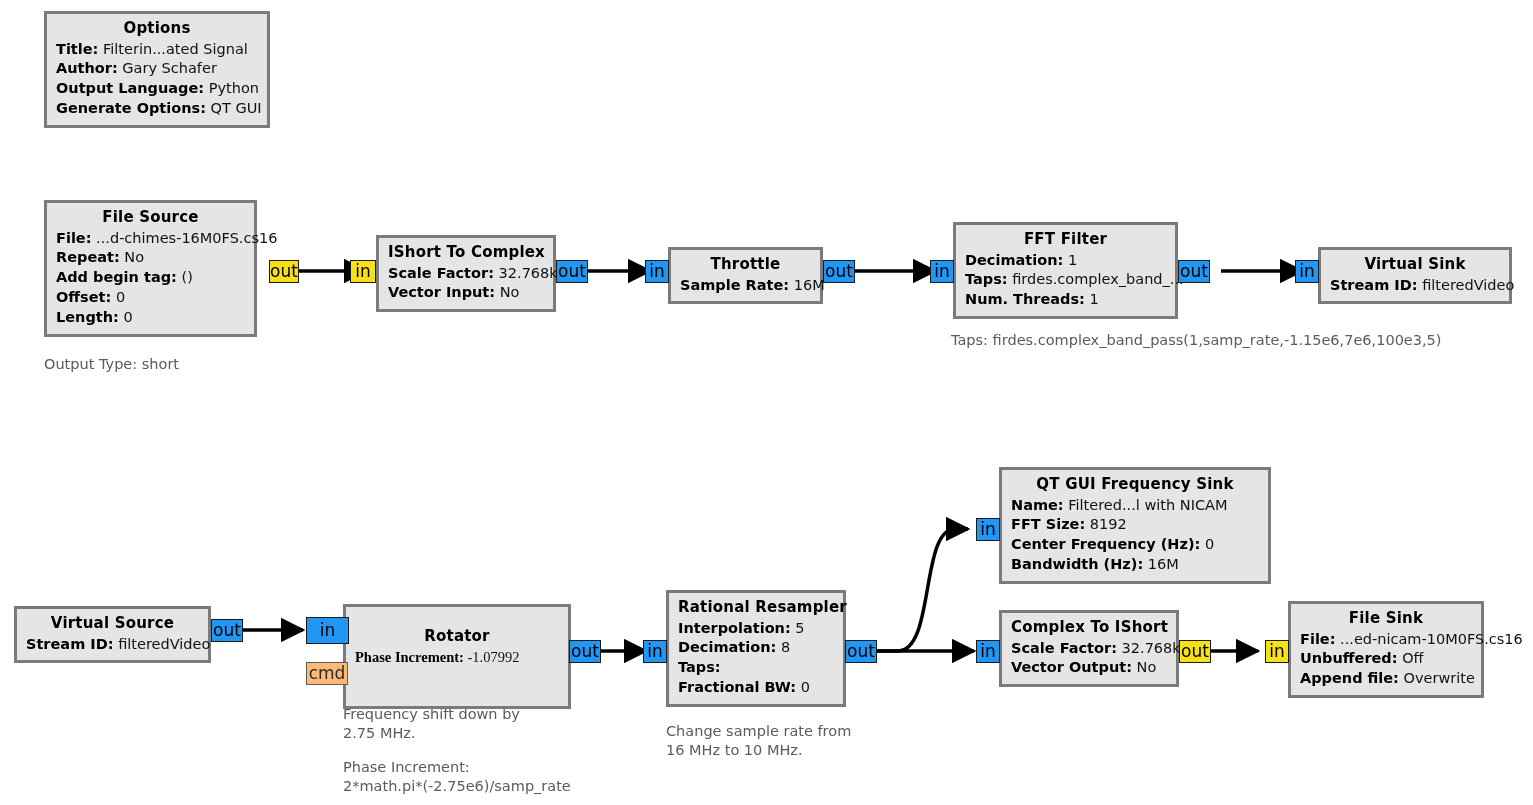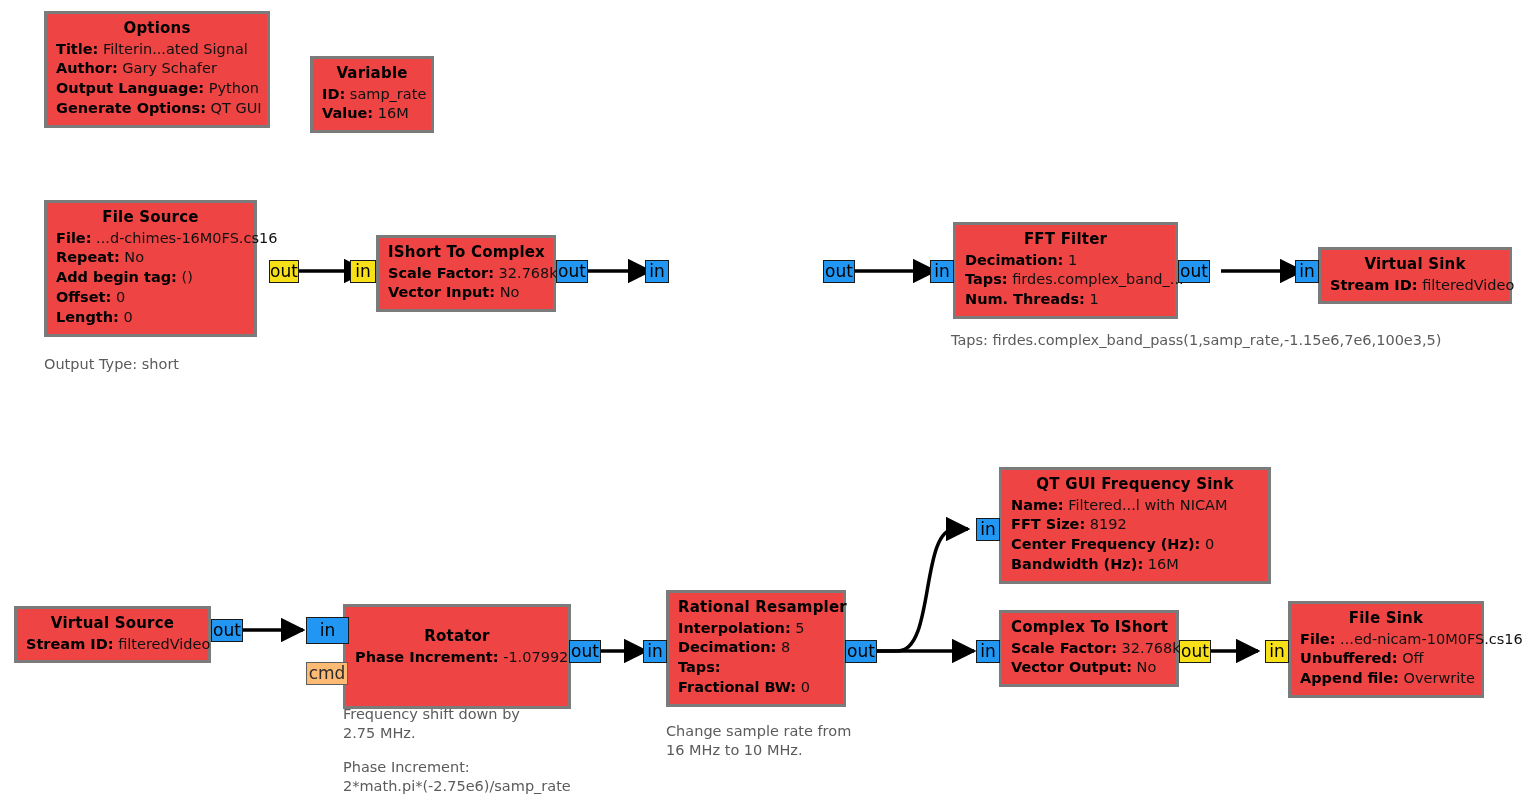--- a/index.html
+++ b/index.html
@@ -27,21 +27,21 @@
     left: 0; top: 0;
     width: 1533px;
     height: 805px;
     pointer-events: none;
     z-index: 1;
   }
   
   .block {
     position: absolute;
     box-sizing: border-box;
-    background: #ef4444;
+    background: #e5e5e5;
     border: 3px solid #7b7b7b;
     z-index: 3;
     padding: 5px 9px 7px 9px;
     line-height: 1.30;
   }
   .block .btitle {
     text-align: center;
     font-weight: bold;
     font-size: 15px;
     letter-spacing: .2px;
@@ -131,31 +131,20 @@
     <div class="prow">
       <span class="k">Output Language:</span>
       <span class="v">Python</span>
     </div>
     <div class="prow">
       <span class="k">Generate Options:</span>
       <span class="v">QT GUI</span>
     </div>
   </div>
 
-  <div class="block" style="left:310px; top:56px; width:124px;">
-    <div class="btitle">Variable</div>
-    <div class="prow">
-      <span class="k">ID:</span>
-      <span class="v">samp_rate</span>
-    </div>
-    <div class="prow">
-      <span class="k">Value:</span>
-      <span class="v">16M</span>
-    </div>
-  </div>
 
 
   <div class="block" style="left:44px; top:200px; width:213px;">
     <div class="btitle">File Source</div>
     <div class="prow">
       <span class="k">File:</span>
       <span class="v">...d-chimes-16M0FS.cs16</span>
     </div>
     <div class="prow">
       <span class="k">Repeat:</span>
@@ -183,20 +172,27 @@
       <span class="v">32.768k</span>
     </div>
     <div class="prow">
       <span class="k">Vector Input:</span>
       <span class="v">No</span>
     </div>
   </div>
   <div class="port yellow" style="left:350px; top:260px; width:26px; height:23px;">in</div>
   <div class="port blue" style="left:556px; top:260px; width:32px; height:23px;">out</div>
 
+  <div class="block" style="left:668px; top:247px; width:155px;">
+    <div class="btitle">Throttle</div>
+    <div class="prow">
+      <span class="k">Sample Rate:</span>
+      <span class="v">16M</span>
+    </div>
+  </div>
   <div class="port blue" style="left:645px; top:260px; width:24px; height:23px;">in</div>
   <div class="port blue" style="left:823px; top:260px; width:32px; height:23px;">out</div>
 
   <div class="block" style="left:953px; top:222px; width:225px;">
     <div class="btitle">FFT Filter</div>
     <div class="prow">
       <span class="k">Decimation:</span>
       <span class="v">1</span>
     </div>
     <div class="prow">
@@ -227,21 +223,21 @@
     <div class="btitle">Virtual Source</div>
     <div class="prow">
       <span class="k">Stream ID:</span>
       <span class="v">filteredVideo</span>
     </div>
   </div>
   <div class="port blue" style="left:211px; top:619px; width:32px; height:23px;">out</div>
 
   <div class="block" style="left:343px; top:604px; width:228px; padding-top:20px; padding-bottom:40px;">
     <div class="btitle">Rotator</div>
-    <div class="prow" style="text-align:right;">
+    <div class="prow" style="text-align:left;font-family:Liberation Serif, serif;">
       <span class="k">Phase Increment:</span>
       <span class="v">-1.07992</span>
     </div>
   </div>
   <div class="port blue" style="left:306px; top:617px; width:43px; height:27px;">in</div>
   <div class="port grey" style="left:306px; top:662px; width:42px; height:23px;">cmd</div>
   <div class="port blue" style="left:569px; top:640px; width:32px; height:23px;">out</div>
 
   <div class="block" style="left:666px; top:590px; width:180px;">
     <div class="btitle">Rational Resampler</div>

